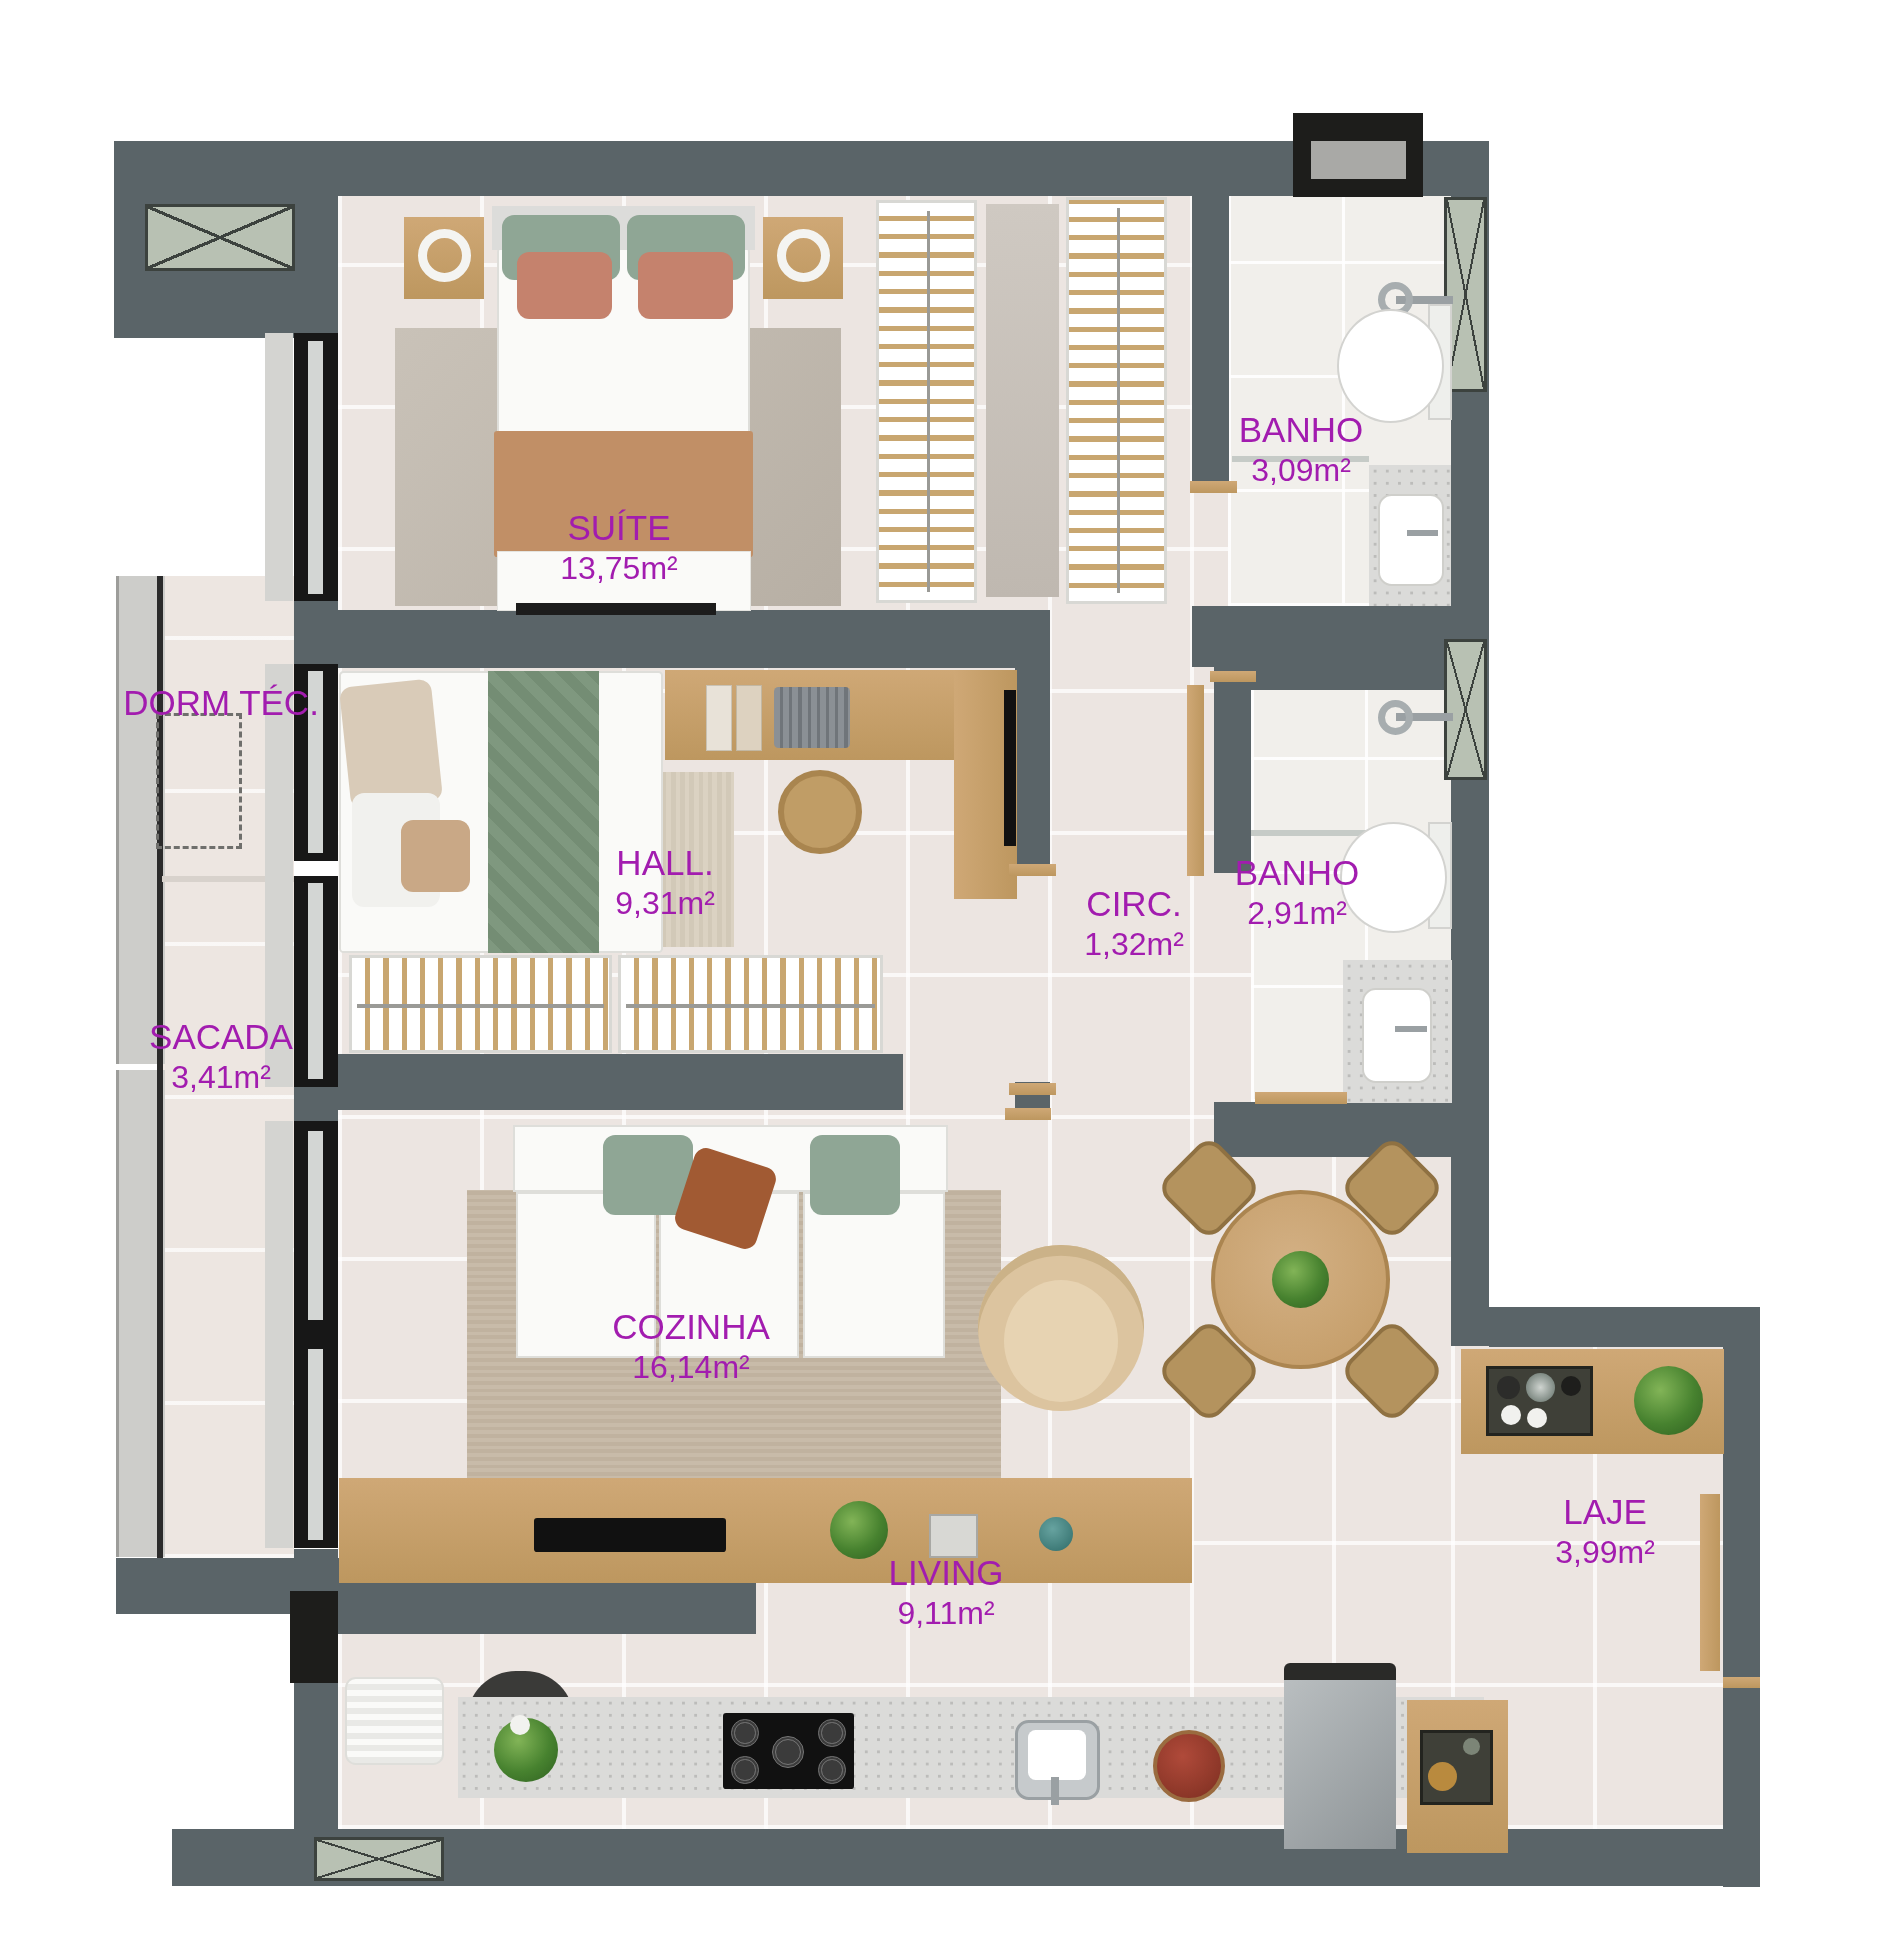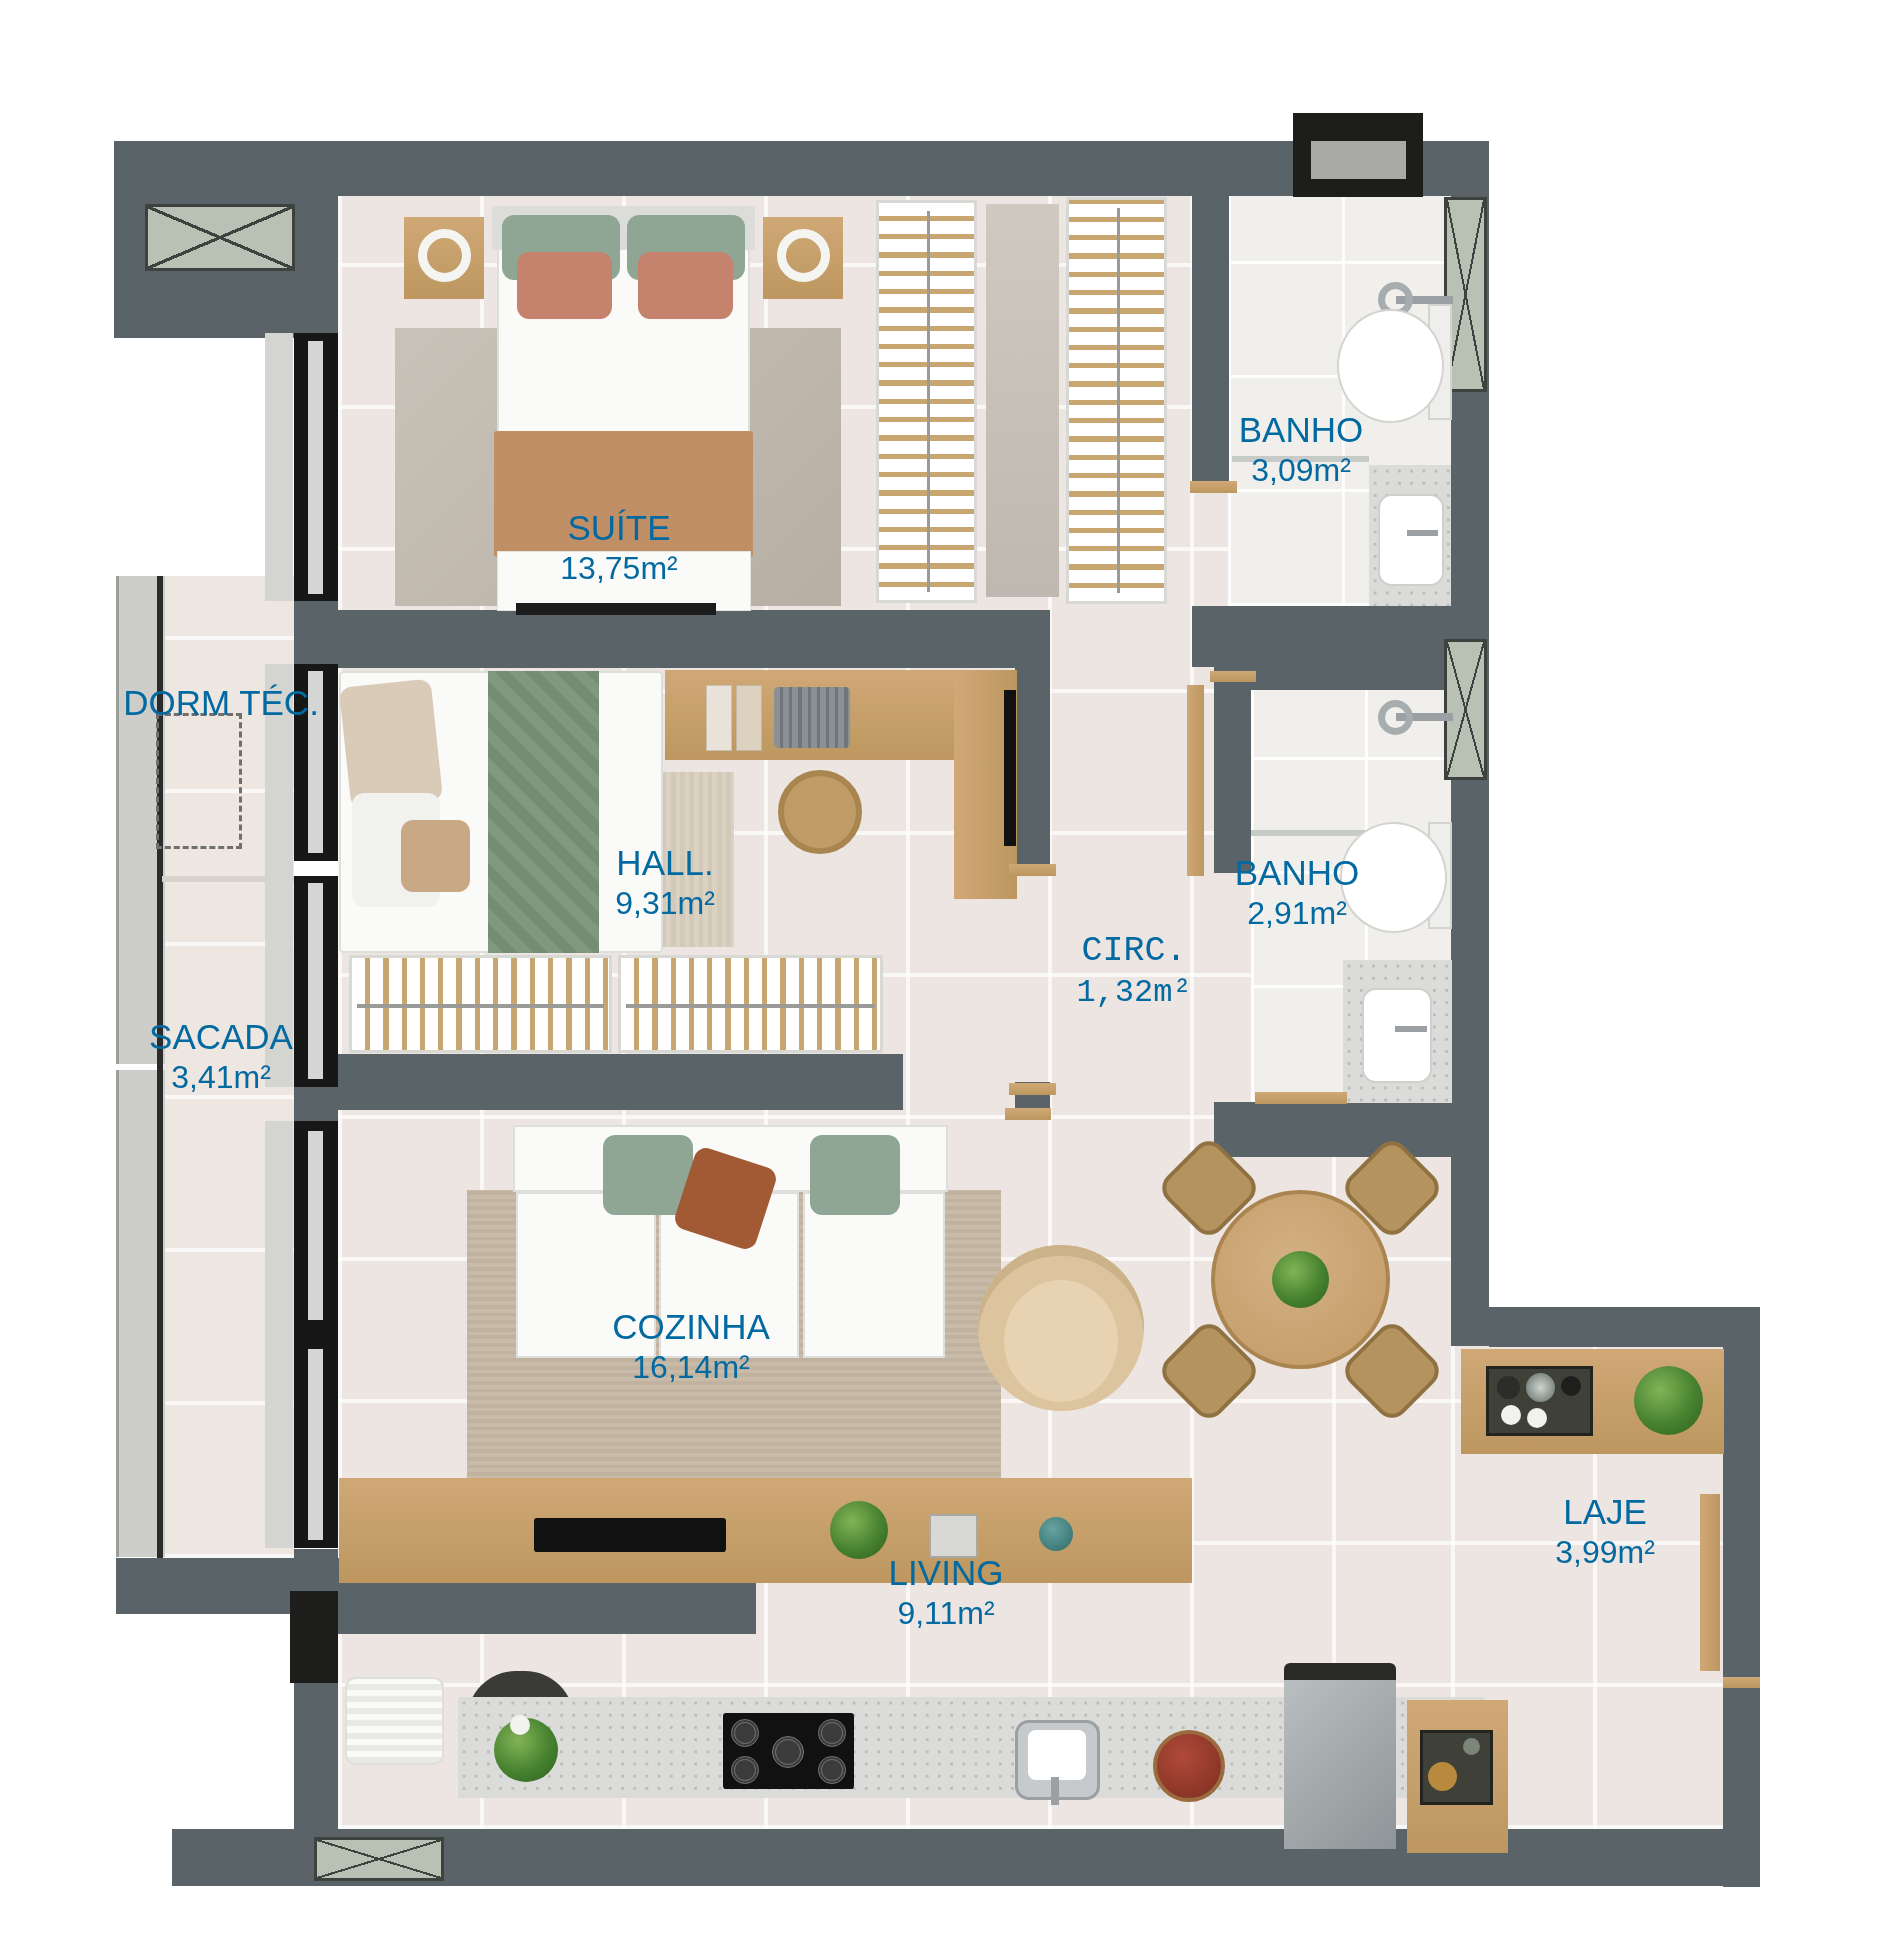--- a/index.html
+++ b/index.html
@@ -45,21 +45,21 @@
   .rack-v{position:absolute;background:
       repeating-linear-gradient(0deg,transparent 0 13px,#c8a670 13px 18.3px);
       background-color:#ffffff;border:3.1px solid #d8d8d4;box-sizing:border-box;}
   .rack-v::after{content:"";position:absolute;left:50%;top:2%;width:3.8px;height:96%;background:#9a9a96;}
   .rack-h{position:absolute;background:
       repeating-linear-gradient(90deg,transparent 0 13px,#c8a670 13px 18.3px);
       background-color:#ffffff;border:3.1px solid #d8d8d4;box-sizing:border-box;}
   .rack-h::after{content:"";position:absolute;top:50%;left:2%;height:3.8px;width:96%;background:#9a9a96;}
   .plant{position:absolute;border-radius:50%;
          background:radial-gradient(circle at 38% 35%,#82b457,#47822f 55%,#2e5f20);}
-  .room-label{position:absolute;transform:translate(-50%,-50%);text-align:center;color:#0369a1;
+  .room-label{position:absolute;transform:translate(-50%,-50%);text-align:center;color:#a21caf;
               font-size:35px;line-height:1.24;white-space:nowrap;}
   .room-label .rarea{font-size:32px;}
   .dark{background:#111111;}
   .burner{position:absolute;border-radius:50%;background:#3b3b3b;border:4.6px double #777;box-sizing:border-box;}
   .chairwk{position:absolute;background:#b4935e;border:4.6px solid #8f7142;border-radius:17px;box-sizing:border-box;}
   .tray{position:absolute;background:#3f4038;border:3.1px solid #23241f;box-sizing:border-box;}
   .dot{position:absolute;border-radius:50%;}
 </style>
 </head>
 <body>
@@ -248,21 +248,21 @@
     <div class="rarea">9,31m²</div>
   </div>
   <div class="room-label" style="left:1301px;top:450px;">
     <div class="rname">BANHO</div>
     <div class="rarea">3,09m²</div>
   </div>
   <div class="room-label" style="left:1297px;top:893px;">
     <div class="rname">BANHO</div>
     <div class="rarea">2,91m²</div>
   </div>
-  <div class="room-label" style="left:1134px;top:972px;font-family:Liberation Mono, monospace;">
+  <div class="room-label" style="left:1134px;top:924px;">
     <div class="rname">CIRC.</div>
     <div class="rarea">1,32m²</div>
   </div>
   <div class="room-label" style="left:221px;top:1057px;">
     <div class="rname">SACADA</div>
     <div class="rarea">3,41m²</div>
   </div>
   <div class="room-label" style="left:221px;top:703px;">
     <div class="rname">DORM TÉC.</div>
   </div>

